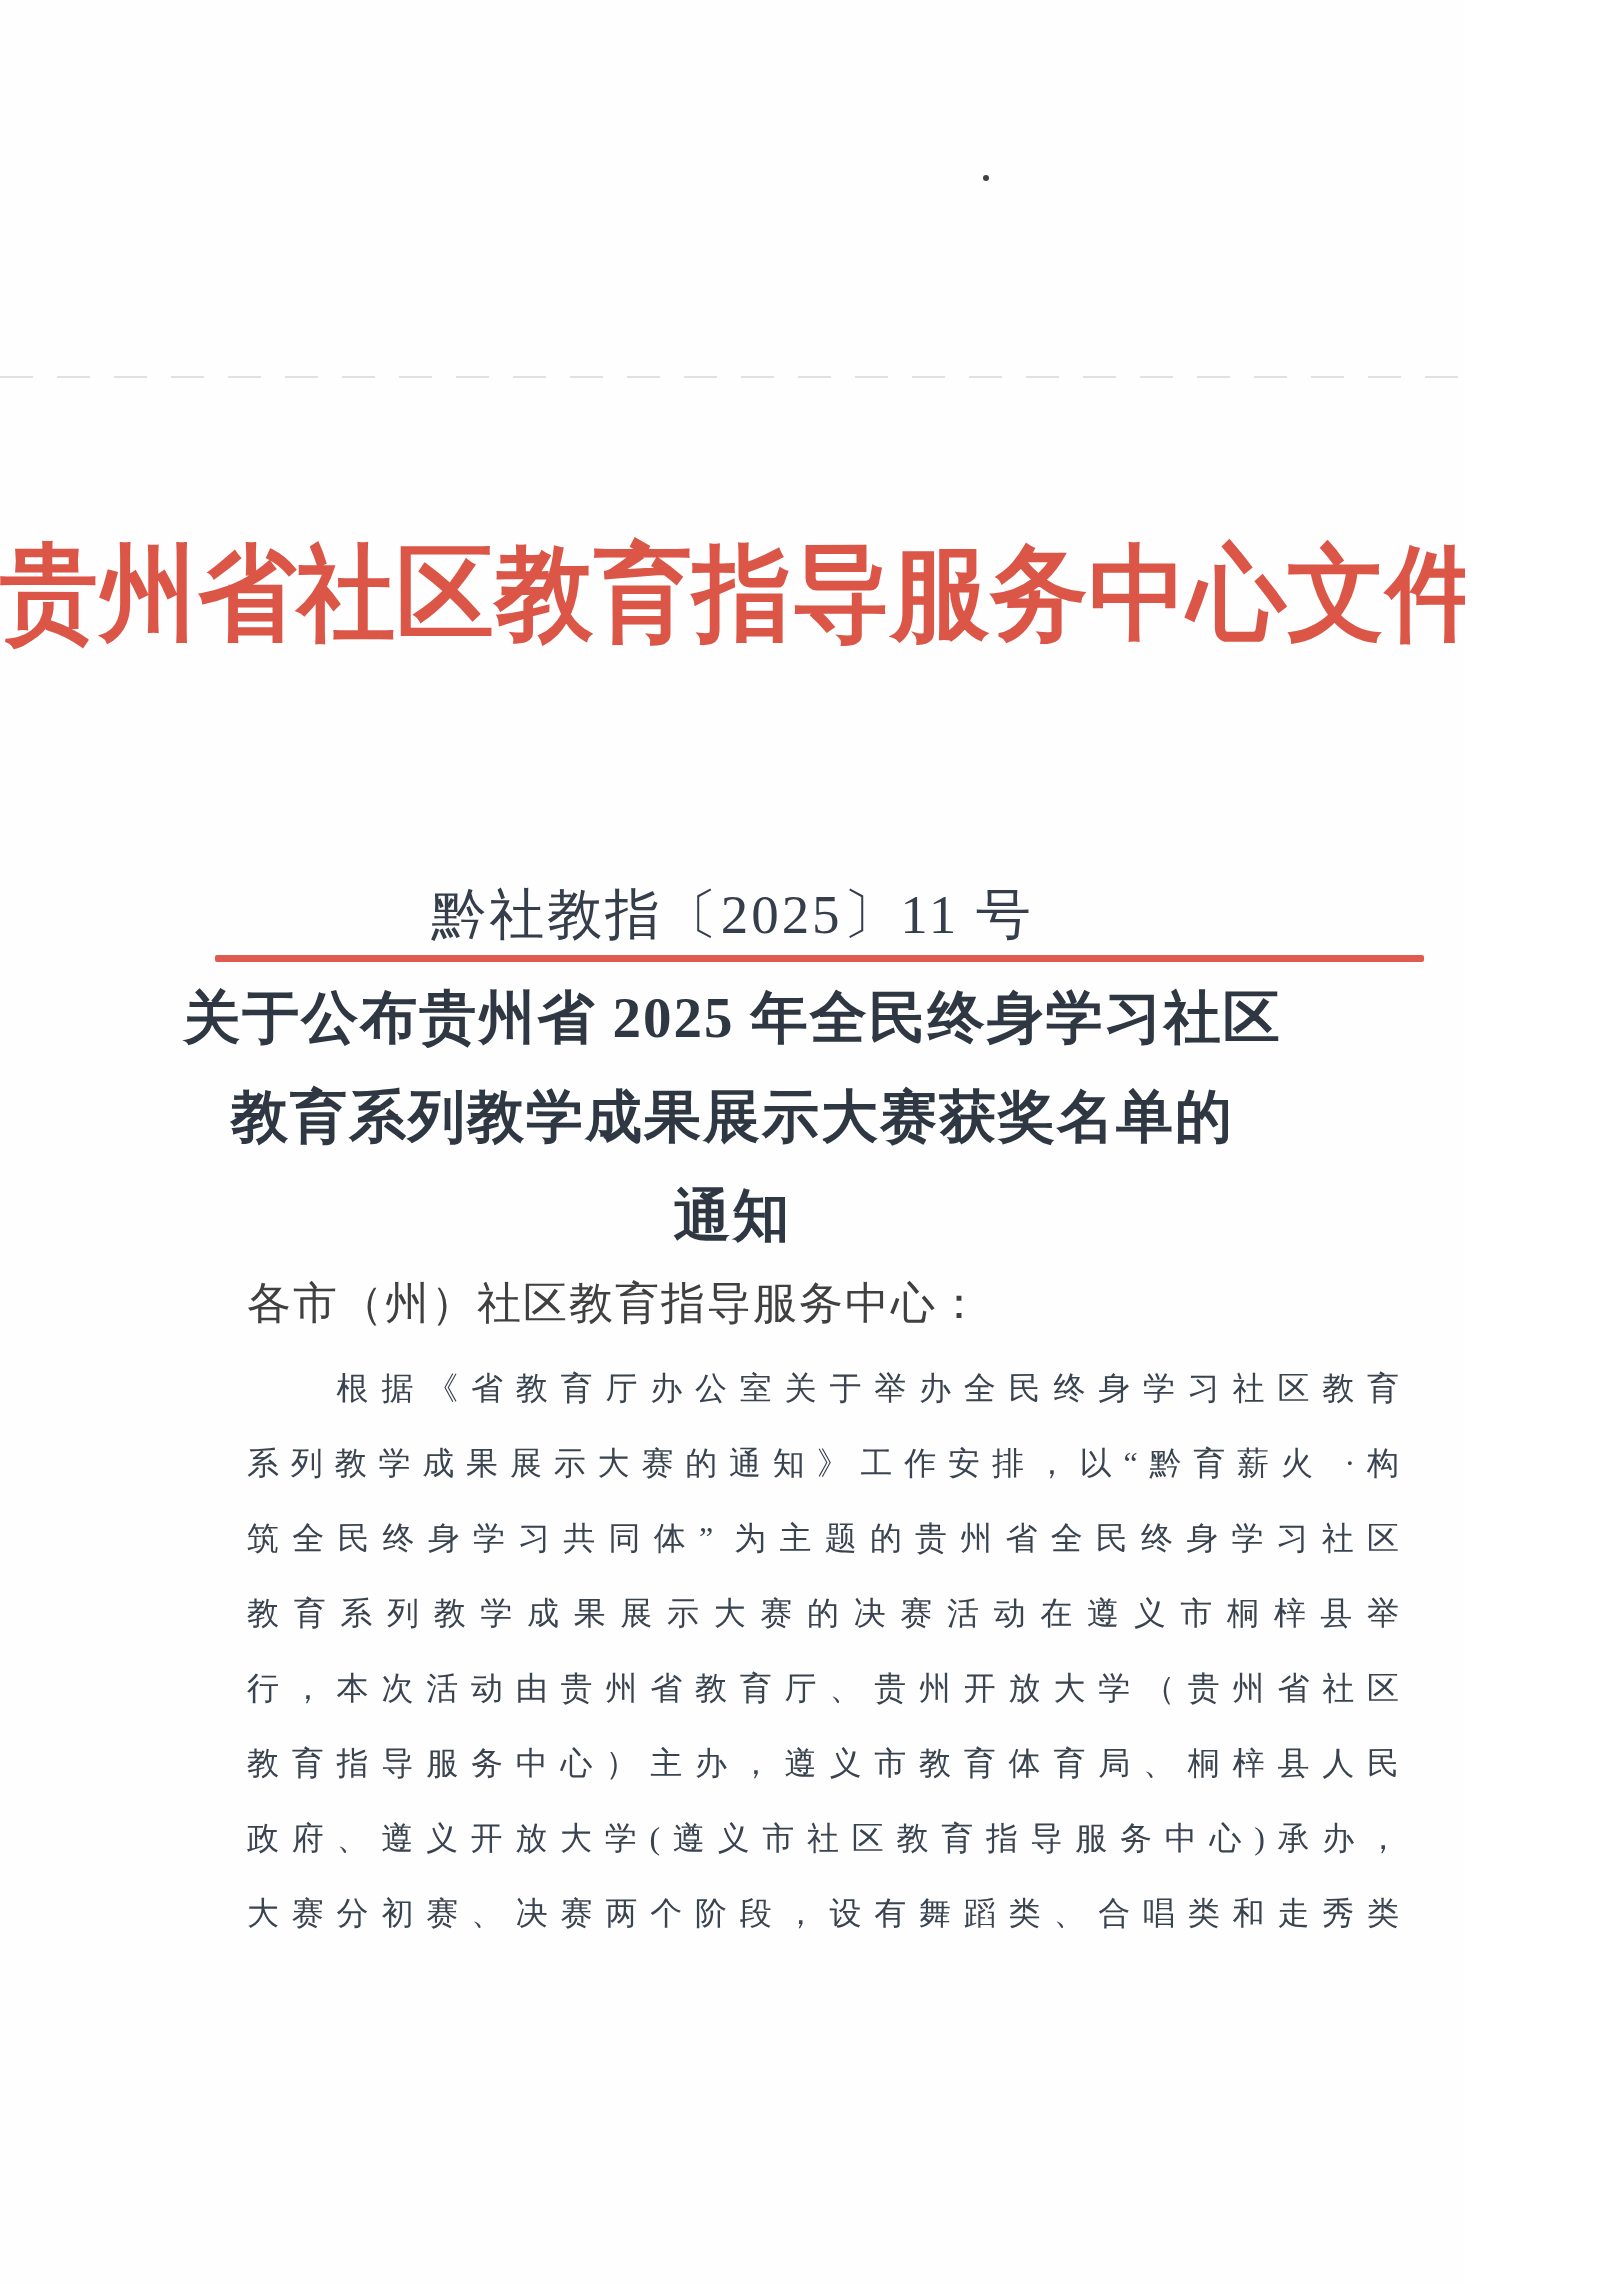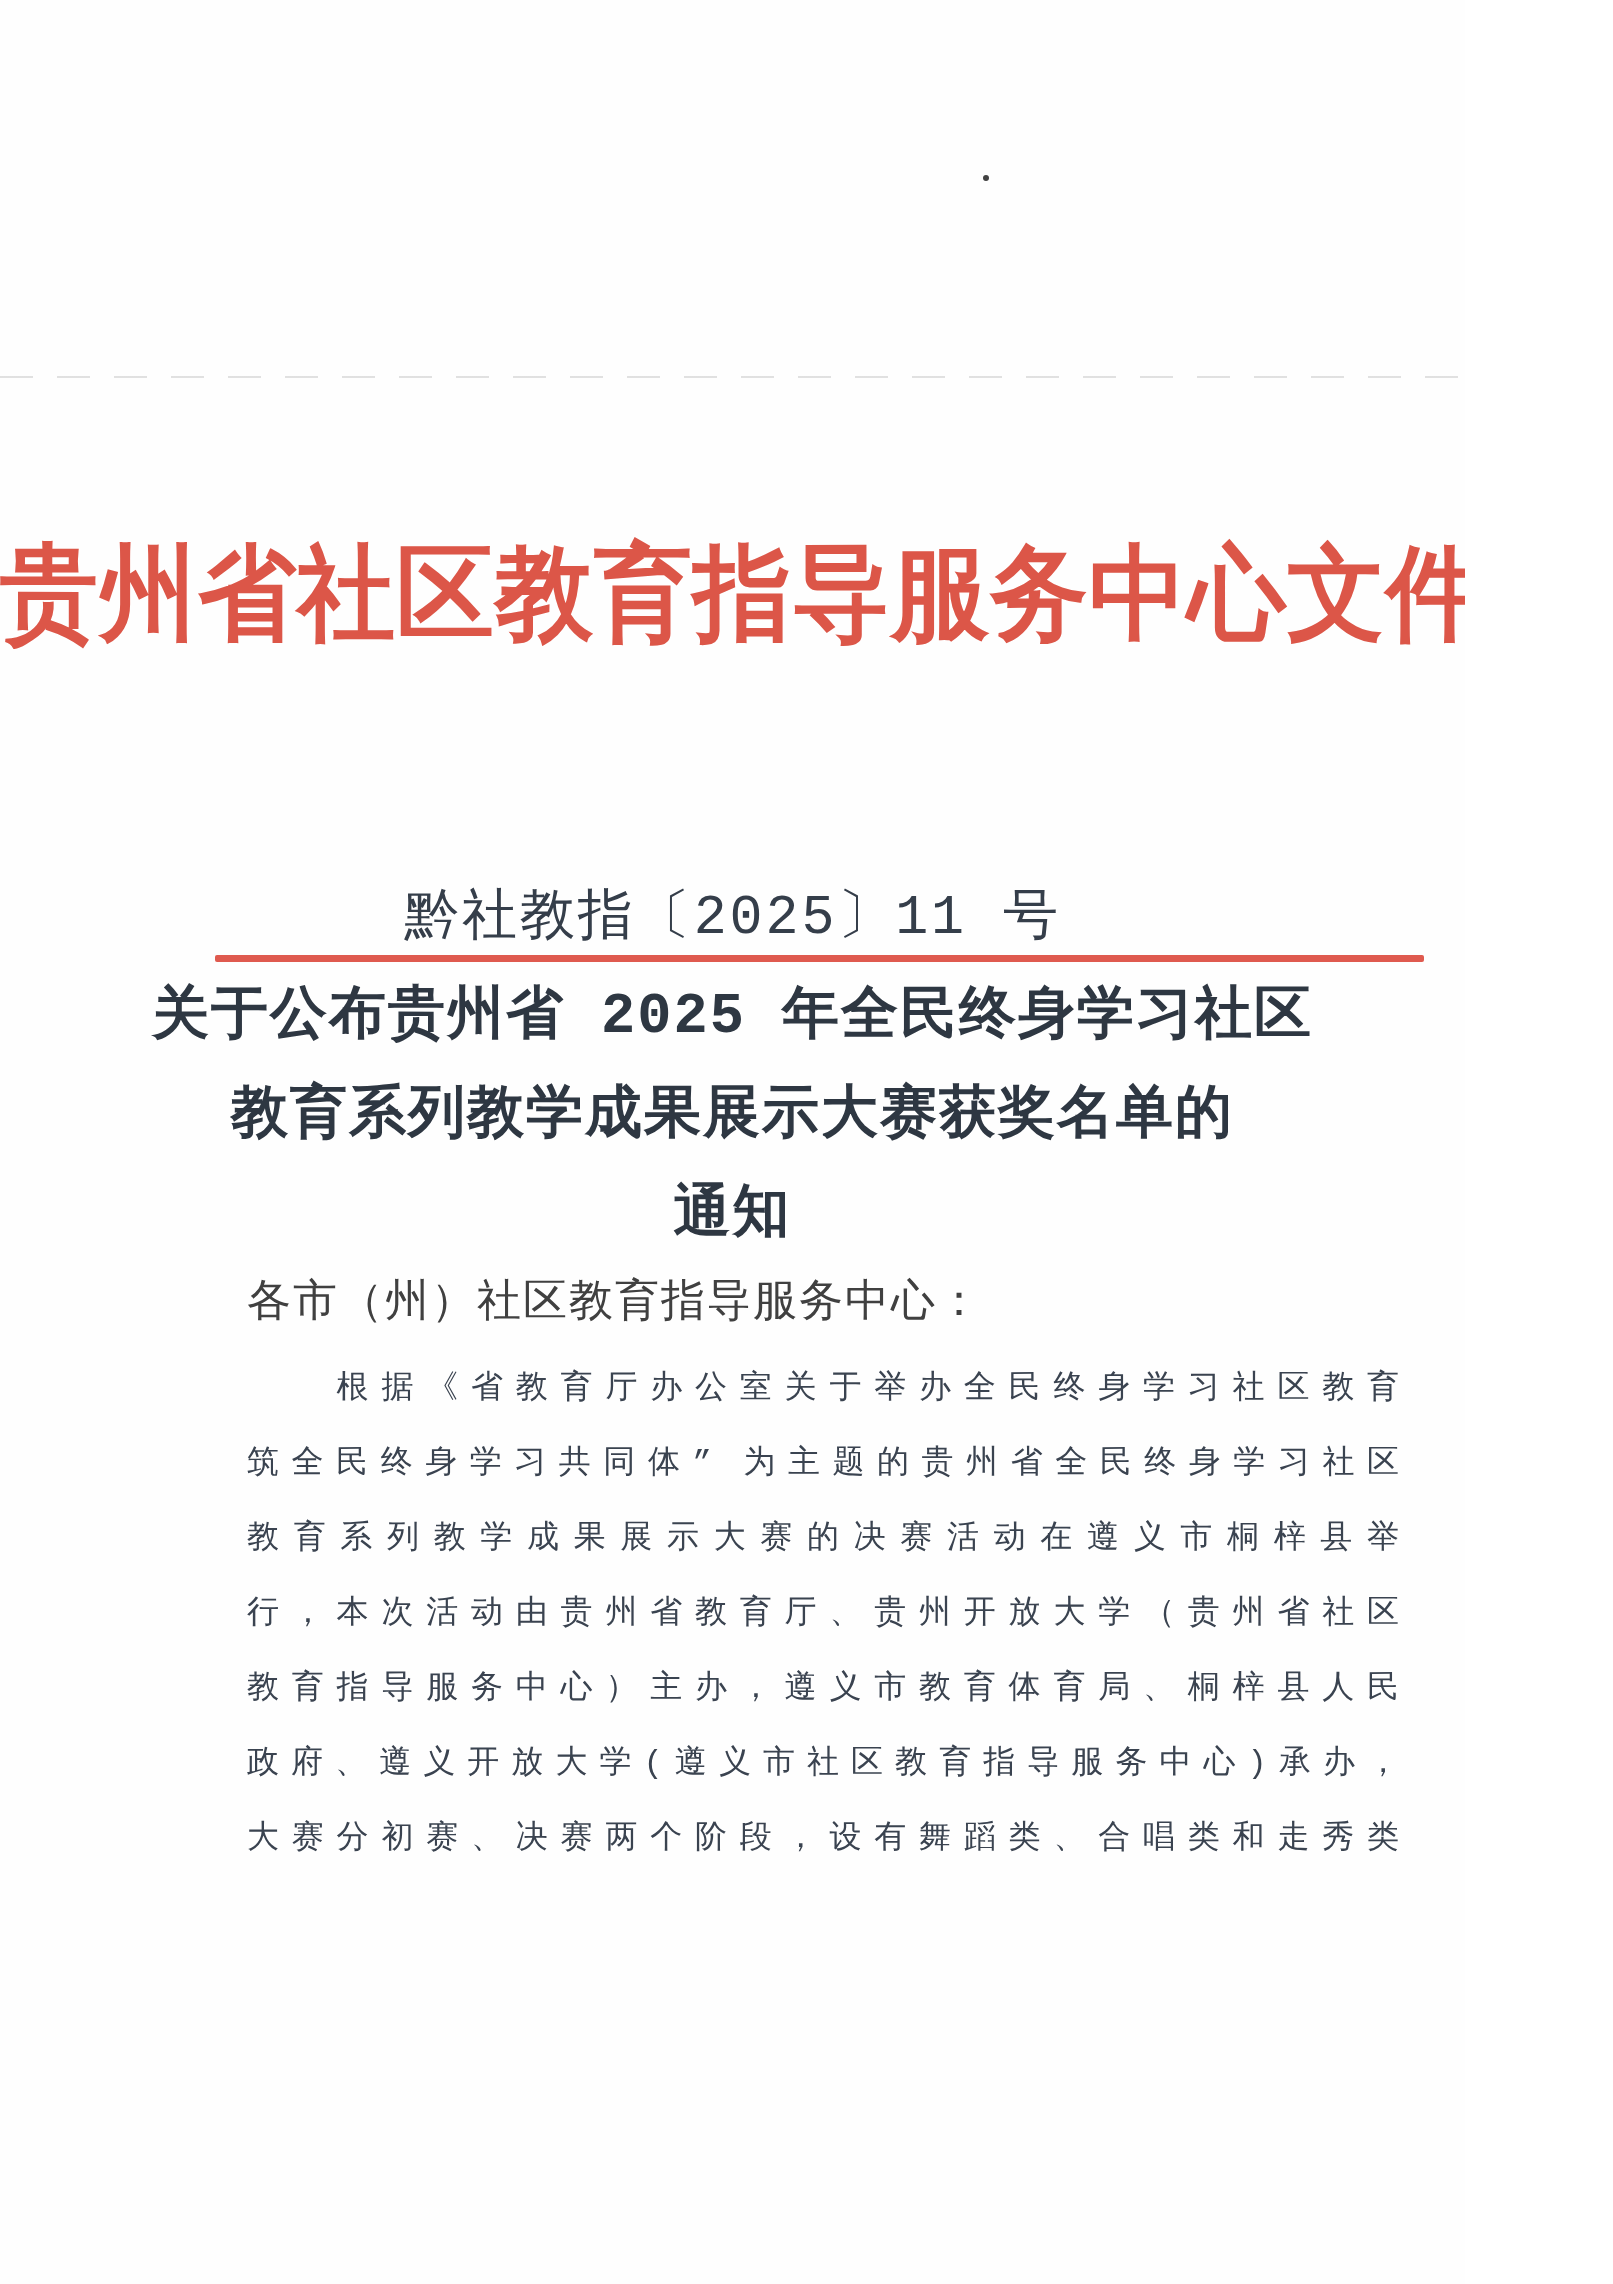--- a/index.html
+++ b/index.html
@@ -6,21 +6,21 @@
     margin: 0;
     padding: 0;
     background: #ffffff;
   }
   .page {
     position: relative;
     width: 1465px;
     height: 2285px;
     background: #fefefe;
     overflow: hidden;
-    font-family: Liberation Mono, monospace;
+    font-family: Liberation Serif, serif;
   }
 
   
   .artifact-hline {
     position: absolute;
     left: 0;
     top: 376px;
     width: 100%;
     height: 2px;
     background: repeating-linear-gradient(90deg,
@@ -167,20 +167,21 @@
   <div class="doc-title">
     <div class="title-line">关于公布贵州省 2025 年全民终身学习社区</div>
     <div class="title-line">教育系列教学成果展示大赛获奖名单的</div>
     <div class="title-line">通知</div>
   </div>
 
   <div class="salutation">各市（州）社区教育指导服务中心：</div>
 
   <div class="body-text">
     <div class="body-line">　　根据《省教育厅办公室关于举办全民终身学习社区教育</div>
+    <div class="body-line">系列教学成果展示大赛的通知》工作安排，以“黔育薪火 ·构</div>
     <div class="body-line">筑全民终身学习共同体” 为主题的贵州省全民终身学习社区</div>
     <div class="body-line">教育系列教学成果展示大赛的决赛活动在遵义市桐梓县举</div>
     <div class="body-line">行，本次活动由贵州省教育厅、贵州开放大学（贵州省社区</div>
     <div class="body-line">教育指导服务中心）主办，遵义市教育体育局、桐梓县人民</div>
     <div class="body-line">政府、遵义开放大学(遵义市社区教育指导服务中心)承办，</div>
     <div class="body-line">大赛分初赛、决赛两个阶段，设有舞蹈类、合唱类和走秀类</div>
   </div>
 
 </div>
 

